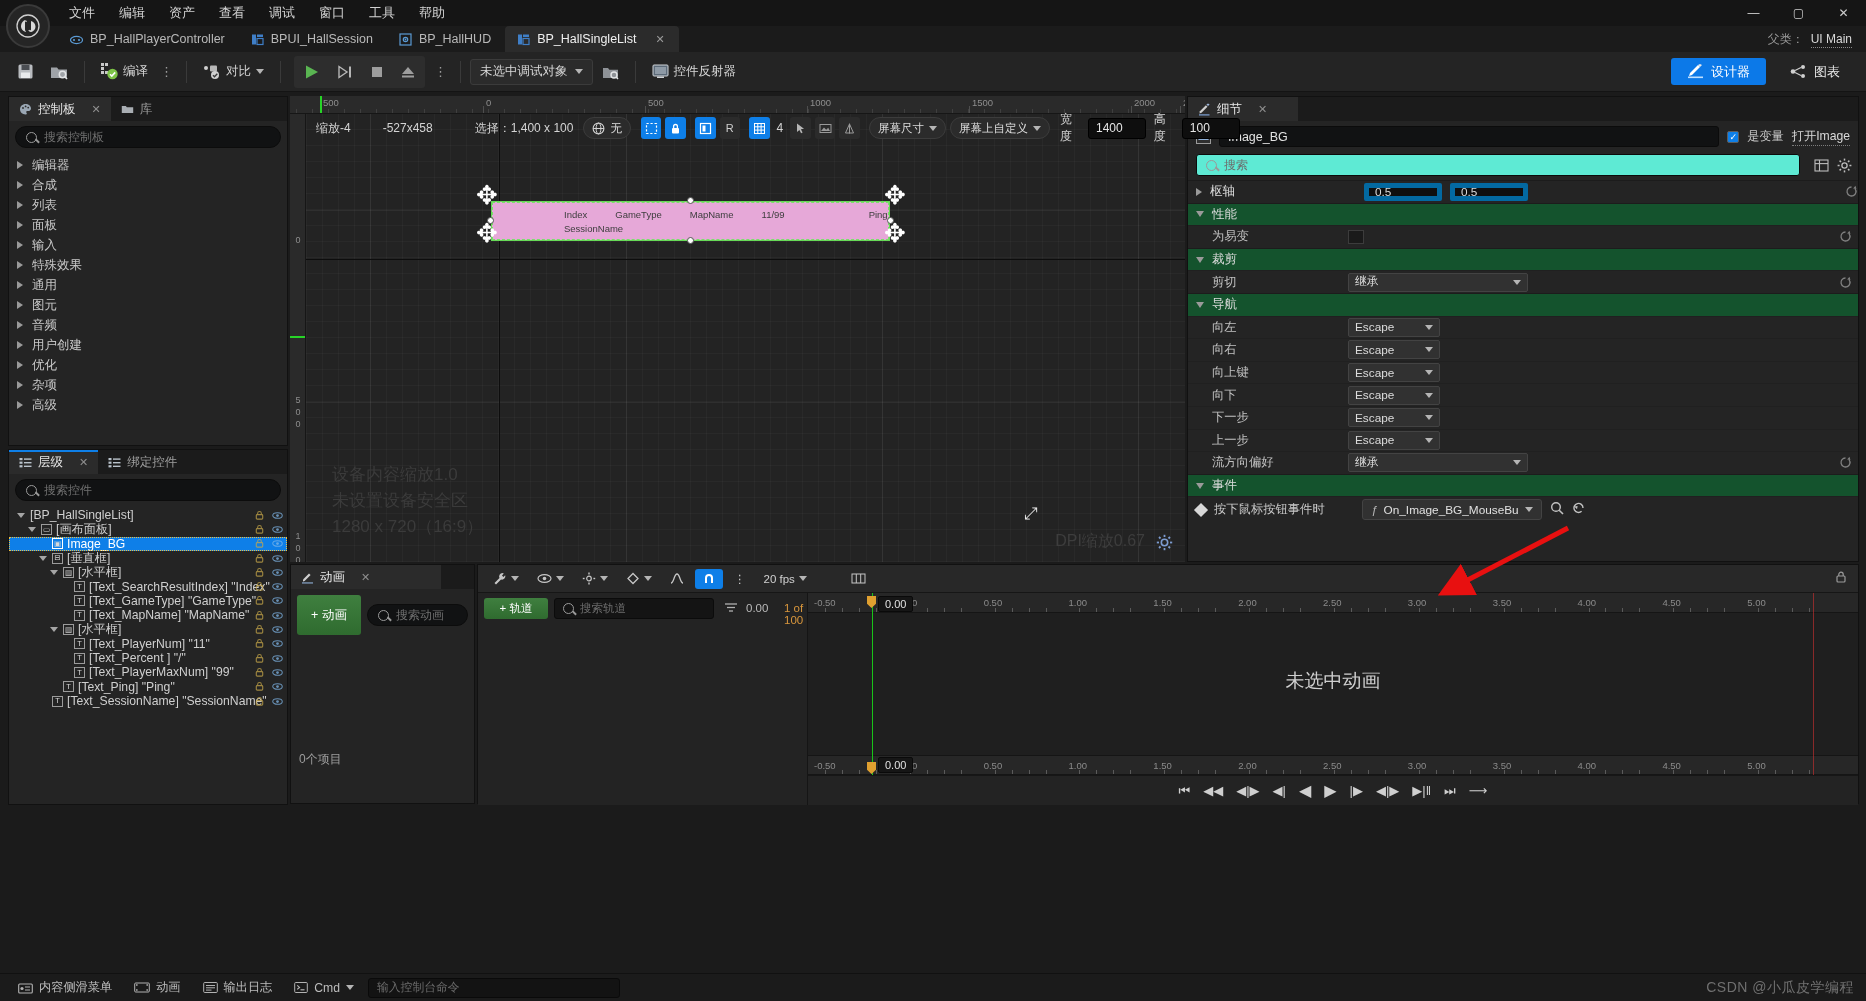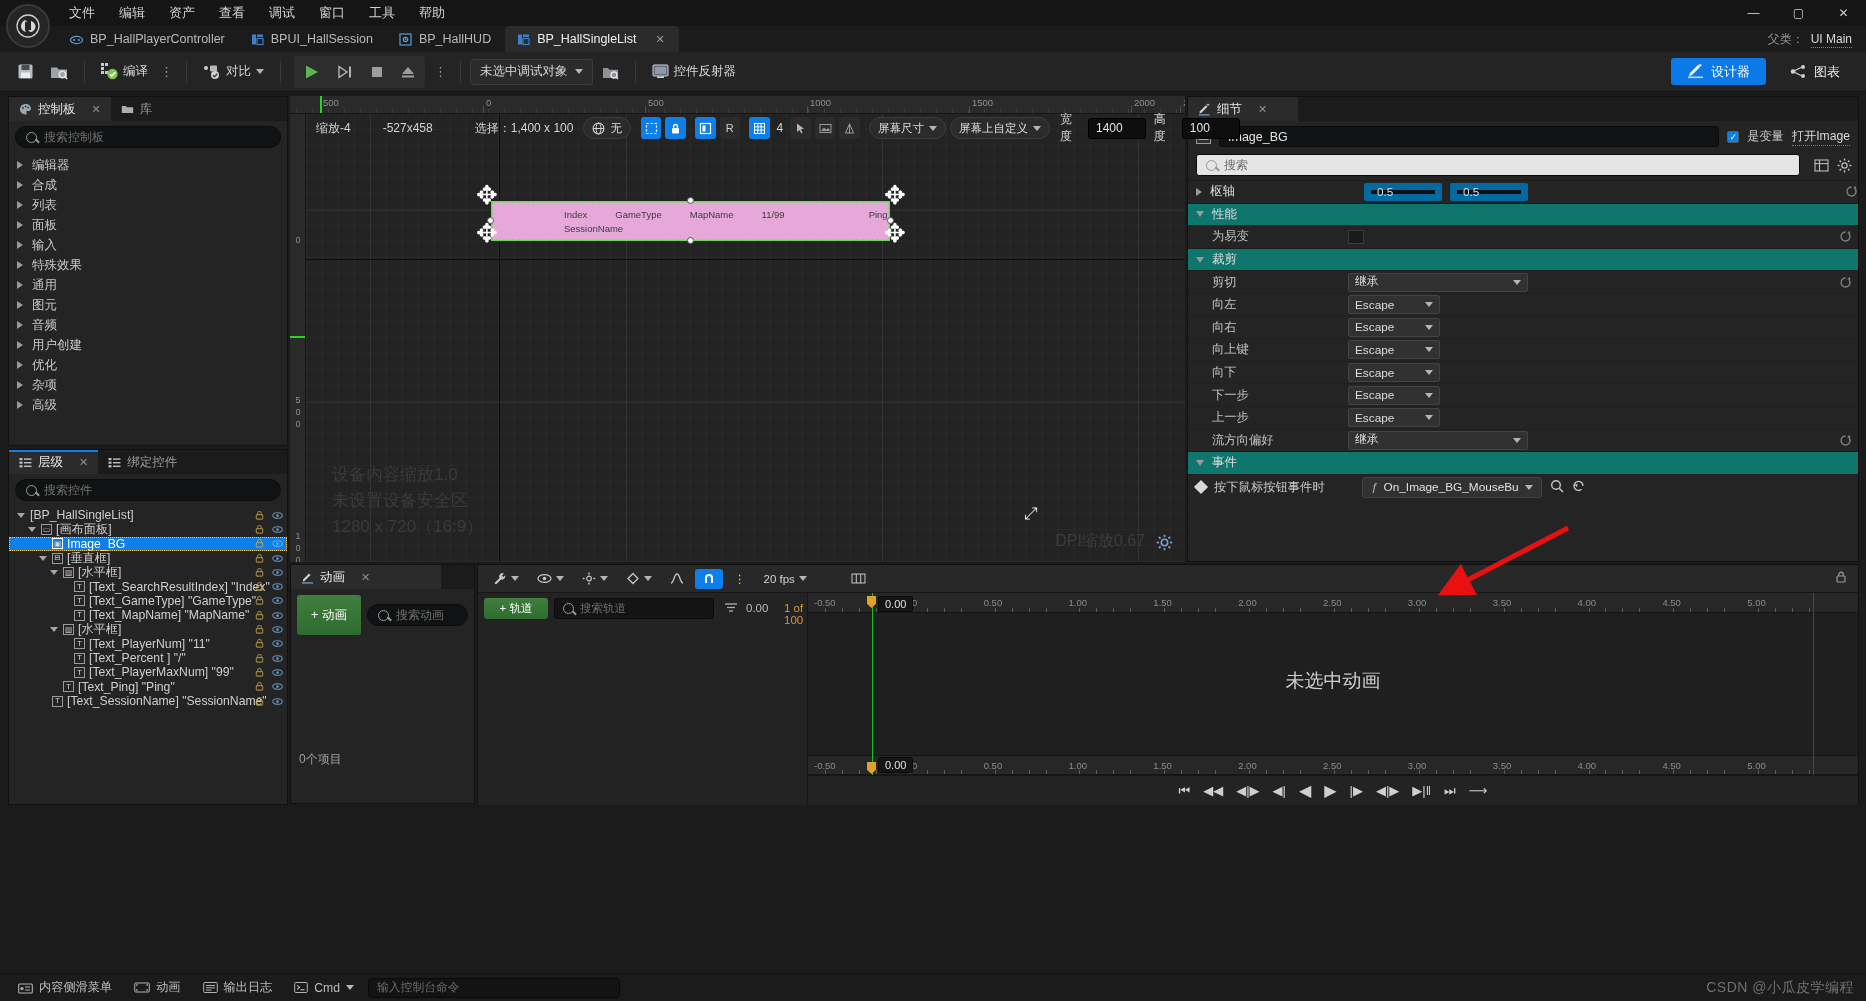--- a/index.html
+++ b/index.html
@@ -250,37 +250,37 @@
     display: flex; align-items: center; padding-left: 8px;
   }
   .chk {
     width: 12px; height: 12px; border: 1px solid #5d5d5d; border-radius: 2px;
     background: #0e7fe8; display: flex; align-items: center; justify-content: center;
     color: #fff; font-size: 9px; flex: none;
   }
   .link { color: #d9d9d9; font-size: 12.2px; border-bottom: 1px dotted #7d7d7d; }
   .det-srch {
     display: flex; align-items: center; gap: 7px; margin: 3px 8px 4px 8px;
-    height: 22px; background: #e5e5e5; border: 1px solid #0b0b0b; border-radius: 3px;
+    height: 22px; background: #5eead4; border: 1px solid #0b0b0b; border-radius: 3px;
     padding: 0 9px; color: #6d6d6d; font-size: 12px;
   }
   .det-icons { display: flex; gap: 8px; align-items: center; padding-right: 6px; }
   .grp-hdr {
     height: 22.6px; display: flex; align-items: center; gap: 8px;
-    background: #0f766e; padding-left: 8px; font-size: 12.5px; color: #dcdcdc;
+    background: #14532d; padding-left: 8px; font-size: 12.5px; color: #dcdcdc;
     border-top: 1px solid #1c1c1c;
   }
   .prow {
     height: 22.6px; display: flex; align-items: center;
     border-top: 1px solid #202020; font-size: 12.3px; color: #c6c6c6;
   }
   .plabel { width: 160px; padding-left: 24px; color: #c2c2c2; }
   .pval { flex: 1; display: flex; align-items: center; gap: 8px; padding-right: 6px; }
   .num-field {
-    width: 78px; height: 18px; background: #0f0f0f; border: 7px solid #0369a1;
+    width: 78px; height: 18px; background: #0f0f0f; border: 5px solid #0369a1;
     border-radius: 2px; color: #dcdcdc; font-size: 11.8px;
     display: flex; align-items: center; padding-left: 6px;
   }
   .swatch { width: 16px; height: 14px; background: #1a1a1a; border: 1px solid #3c3c3c; }
   .sel-box {
     height: 19px; min-width: 92px; background: #313131; border: 1px solid #434343;
     border-radius: 2px; display: flex; align-items: center; justify-content: space-between;
     padding: 0 6px; font-size: 11.8px; color: #dcdcdc; gap: 10px;
   }
   .sel-box.wide { min-width: 180px; }
@@ -1213,20 +1213,24 @@
             <span class="sel-box wide">
               <span>继承</span>
               <span class="caret"></span>
             </span>
             <svg class="reset-ico" viewBox="0 0 13 13">
               <path d="M6.5 2a4.5 4.5 0 103.6 1.8" fill="none" stroke="#9a9a9a" stroke-width="1.3"></path>
               <polygon points="10.5,0.8 11.4,4 8.2,3.4" fill="#9a9a9a"></polygon>
             </svg>
           </span>
         </div>
+        <div class="grp-hdr">
+          <span class="tri open"></span>
+          <span>导航</span>
+        </div>
         <div class="prow">
           <span class="plabel">向左</span>
           <span class="pval">
             <span class="sel-box">
               <span>Escape</span>
               <span class="caret"></span>
             </span>
           </span>
         </div>
         <div class="prow">

